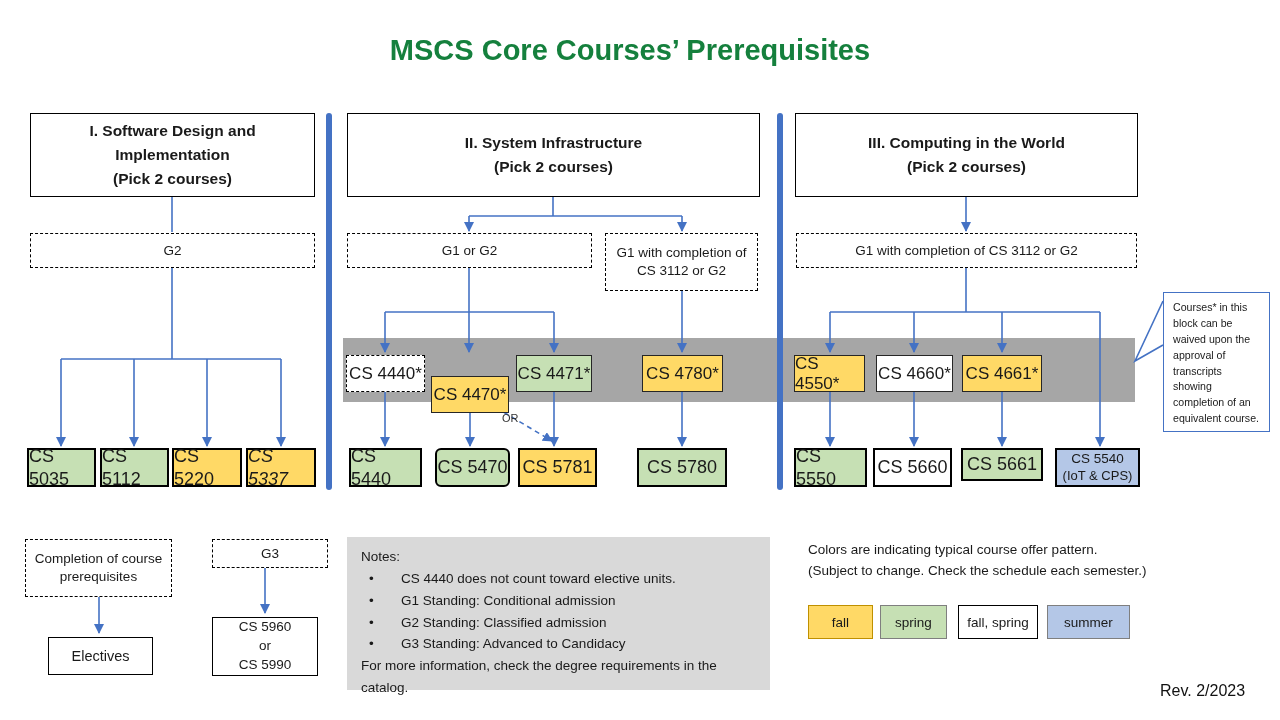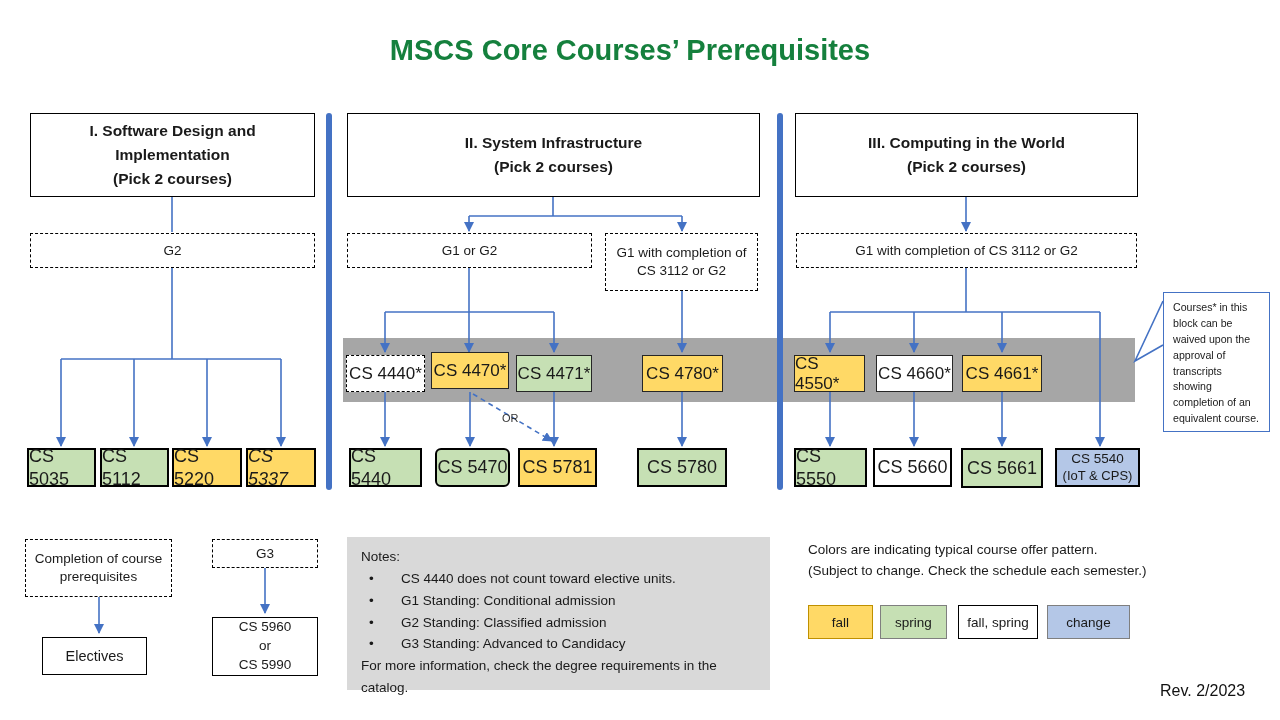--- a/index.html
+++ b/index.html
@@ -111,21 +111,21 @@
     <span>III. Computing in the World</span>
     <span>(Pick 2 courses)</span>
   </div>
 
   <div class="abs dashbox" style="left:30px;top:233px;width:285px;height:35px;">G2</div>
   <div class="abs dashbox" style="left:347px;top:233px;width:245px;height:35px;">G1 or G2</div>
   <div class="abs dashbox" style="left:605px;top:233px;width:153px;height:58px;">G1 with completion of CS 3112 or G2</div>
   <div class="abs dashbox" style="left:796px;top:233px;width:341px;height:35px;">G1 with completion of CS 3112 or G2</div>
 
   <div class="abs bcourse dashed" data-season="fall_spring" style="left: 346px; top: 355px; width: 79px; height: 37px; background-color: rgb(255, 255, 255);">CS 4440*</div>
-  <div class="abs bcourse" data-season="fall" style="left: 431px; top: 352px; width: 78px; height: 37px; background-color: rgb(255, 217, 102);">CS 4470*</div>
+  <div class="abs bcourse" data-season="fall" style="left: 431px; top: 376px; width: 78px; height: 37px; background-color: rgb(255, 217, 102);">CS 4470*</div>
   <div class="abs bcourse" data-season="spring" style="left: 516px; top: 355px; width: 76px; height: 37px; background-color: rgb(198, 224, 180);">CS 4471*</div>
   <div class="abs bcourse" data-season="fall" style="left: 642px; top: 355px; width: 81px; height: 37px; background-color: rgb(255, 217, 102);">CS 4780*</div>
 
   <div class="abs bcourse" data-season="fall" style="left: 794px; top: 355px; width: 71px; height: 37px; background-color: rgb(255, 217, 102);">CS 4550*</div>
   <div class="abs bcourse" data-season="fall_spring" style="left: 876px; top: 355px; width: 77px; height: 37px; background-color: rgb(255, 255, 255);">CS 4660*</div>
   <div class="abs bcourse" data-season="fall" style="left: 962px; top: 355px; width: 80px; height: 37px; background-color: rgb(255, 217, 102);">CS 4661*</div>
 
   <div class="abs" id="orlbl" style="left:502px;top:412px;">OR</div>
 
   <div class="abs course" data-season="spring" style="left: 27px; top: 448px; width: 69px; height: 39px; background-color: rgb(198, 224, 180);">CS 5035</div>
@@ -133,32 +133,32 @@
   <div class="abs course" data-season="fall" style="left: 172px; top: 448px; width: 70px; height: 39px; background-color: rgb(255, 217, 102);">CS 5220</div>
   <div class="abs course" data-season="fall" style="left: 246px; top: 448px; width: 70px; height: 39px; background-color: rgb(255, 217, 102); font-style: italic;">CS 5337</div>
 
   <div class="abs course" data-season="spring" style="left: 349px; top: 448px; width: 73px; height: 39px; background-color: rgb(198, 224, 180);">CS 5440</div>
   <div class="abs course" data-season="spring" style="left: 435px; top: 448px; width: 75px; height: 39px; background-color: rgb(198, 224, 180); border-radius: 6px;">CS 5470</div>
   <div class="abs course" data-season="fall" style="left: 518px; top: 448px; width: 79px; height: 39px; background-color: rgb(255, 217, 102);">CS 5781</div>
   <div class="abs course" data-season="spring" style="left: 637px; top: 448px; width: 90px; height: 39px; background-color: rgb(198, 224, 180);">CS 5780</div>
 
   <div class="abs course" data-season="spring" style="left: 794px; top: 448px; width: 73px; height: 39px; background-color: rgb(198, 224, 180);">CS 5550</div>
   <div class="abs course" data-season="fall_spring" style="left: 873px; top: 448px; width: 79px; height: 39px; background-color: rgb(255, 255, 255);">CS 5660</div>
-  <div class="abs course" data-season="spring" style="left: 961px; top: 448px; width: 82px; height: 40px; background-color: rgb(198, 224, 180);">CS 5661</div>
+  <div class="abs course" data-season="spring" style="left: 961px; top: 448px; width: 82px; height: 33px; background-color: rgb(198, 224, 180);">CS 5661</div>
   <div class="abs course two" data-season="summer" style="left: 1055px; top: 448px; width: 85px; height: 39px; background-color: rgb(180, 199, 231);">
     <span>CS 5540</span>
     <span class="l2">(IoT &amp; CPS)</span>
   </div>
 
   <div class="abs" id="callout" style="left:1163px;top:292px;width:107px;height:140px;">Courses* in this block can be waived upon the approval of transcripts showing completion of an equivalent course.</div>
 
   <div class="abs dashbox" style="left:25px;top:539px;width:147px;height:58px;">Completion of course prerequisites</div>
-  <div class="abs solidbox" style="left:42px;top:637px;width:105px;height:38px;font-size:14.5px;">Electives</div>
+  <div class="abs solidbox" style="left:48px;top:637px;width:105px;height:38px;font-size:14.5px;">Electives</div>
 
-  <div class="abs dashbox" style="left:212px;top:539px;width:106px;height:29px;">G3</div>
+  <div class="abs dashbox" style="left:212px;top:539px;width:116px;height:29px;">G3</div>
   <div class="abs solidbox" style="left:212px;top:617px;width:106px;height:59px;">
     <span>CS 5960</span>
     <span>or</span>
     <span>CS 5990</span>
   </div>
 
   <div class="abs" id="notes" style="left:347px;top:537px;width:423px;height:153px;">
     <div>Notes:</div>
     <ul>
       <li>CS 4440 does not count toward elective units.</li>
@@ -169,16 +169,16 @@
     <div>For more information, check the degree requirements in the catalog.</div>
   </div>
 
   <div class="abs" id="legend-text" style="left:808px;top:540px;width:420px;">
     <div>Colors are indicating typical course offer pattern.</div>
     <div>(Subject to change. Check the schedule each semester.)</div>
   </div>
   <div class="abs swatch" data-season="fall" style="left: 808px; top: 605px; width: 65px; height: 34px; background-color: rgb(255, 217, 102);">fall</div>
   <div class="abs swatch" data-season="spring" style="left: 880px; top: 605px; width: 67px; height: 34px; background-color: rgb(198, 224, 180);">spring</div>
   <div class="abs swatch" data-season="fall_spring" style="left: 958px; top: 605px; width: 80px; height: 34px; background-color: rgb(255, 255, 255);">fall, spring</div>
-  <div class="abs swatch" data-season="summer" style="left: 1047px; top: 605px; width: 83px; height: 34px; background-color: rgb(180, 199, 231);">change</div>
+  <div class="abs swatch" data-season="summer" style="left: 1047px; top: 605px; width: 83px; height: 34px; background-color: rgb(180, 199, 231);">summer</div>
 
   <div class="abs" id="rev" style="left:1160px;top:682px;">Rev. 2/2023</div>
 </div>
 
 </body></html>

